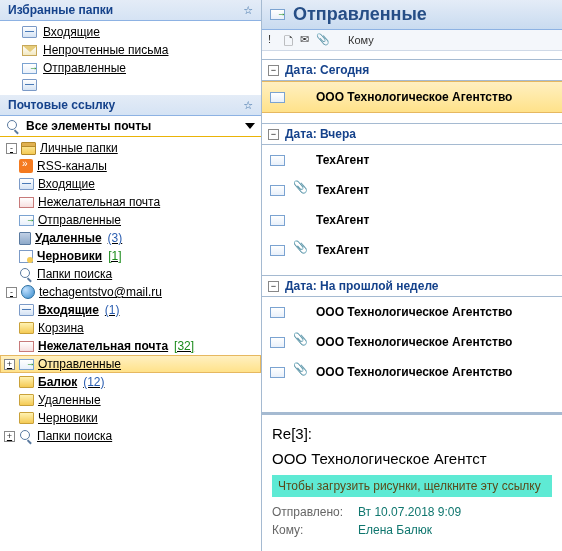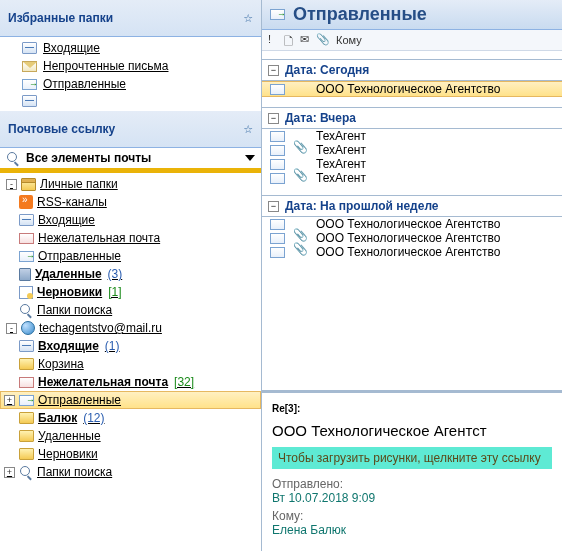--- a/index.html
+++ b/index.html
@@ -3,31 +3,31 @@
 <meta charset="utf-8">
 <style>
 * { margin: 0; padding: 0; box-sizing: border-box; font-family: "Segoe UI", Tahoma, Arial, sans-serif; font-size: 12px; }
 body { background: #fff; display: flex; width: 562px; height: 551px; overflow: hidden; }
 
 .left-pane { width: 262px; border-right: 1px solid #a5bad1; background: #fff; display: flex; flex-direction: column; }
 .right-pane { flex: 1; display: flex; flex-direction: column; background: #fff; }
 
 .hdr-main { background: linear-gradient(to bottom, #e4ecf7, #c9dbf0); border-bottom: 1px solid #8db2e3; padding: 4px 8px; display: flex; align-items: center; gap: 6px; }
 .hdr-main .title { font-size: 18px; font-weight: bold; color: #264e86; flex: 1; }
-.hdr-sub { background: linear-gradient(to bottom, #e4ecf7, #d5e3f4); border-bottom: 1px solid #8db2e3; padding: 11px 8px; display: flex; align-items: center; }
+.hdr-sub { background: linear-gradient(to bottom, #e4ecf7, #d5e3f4); border-bottom: 1px solid #8db2e3; padding: 3px 8px; display: flex; align-items: center; }
 .hdr-sub .title { font-weight: bold; color: #15428b; flex: 1; font-size: 12px; }
 
 .collapse-btn { color: #3a6ea5; font-size: 11px; cursor: pointer; }
 
 .fav-list, .tree-list { padding: 2px 0; text-decoration: underline; }
 .fav-item { display: flex; align-items: center; padding: 2px 6px 2px 22px; gap: 6px; cursor: pointer; }
 .fav-item .lbl { color: #000; }
 .fav-item.bold .lbl { font-weight: bold; }
 
-.search-bar { display: flex; align-items: center; padding: 3px 6px; border-bottom: 5px solid #eab308; gap: 6px; }
+.search-bar { display: flex; align-items: center; padding: 3px 6px; border-bottom: 1px solid #eab308; gap: 6px; }
 .search-bar .lbl { font-weight: bold; flex: 1; }
 .dropdown-arrow { width: 0; height: 0; border-left: 5px solid transparent; border-right: 5px solid transparent; border-top: 6px solid #000; }
 
 .tree-list { overflow-y: auto; flex: 1; }
 .tree-item { display: flex; align-items: center; padding: 2px 4px; gap: 4px; cursor: pointer; white-space: nowrap; }
 .tree-item.selected { background: linear-gradient(to bottom, #fff0c1, #ffe28a); border: 1px solid #e6b860; padding: 1px 3px; }
 .tree-item .exp { width: 11px; height: 11px; border: 1px solid #888; display: inline-flex; align-items: center; justify-content: center; font-size: 9px; line-height: 1; color: #333; background: #fff; flex-shrink: 0; }
 .tree-item .exp.none { border: none; background: none; }
 .tree-item .lbl { color: #000; }
 .tree-item.bold .lbl { font-weight: bold; }
@@ -64,32 +64,32 @@
 .right-header .title { font-size: 18px; font-weight: bold; color: #264e86; }
 .col-header { display: flex; align-items: center; gap: 2px; padding: 3px 6px; border-bottom: 1px solid #cfd9e7; background: #f4f7fb; }
 .col-header span { color: #333; font-size: 11px; }
 .col-ic { width: 14px; height: 14px; display: inline-block; }
 
 .msg-list { flex: 1; overflow-y: auto; }
 .group-hdr { background: #fff; border-top: 1px solid #a5bad1; border-bottom: 1px solid #a5bad1; padding: 3px 6px; display: flex; align-items: center; gap: 6px; margin-top: 10px; }
 .group-hdr:first-child { margin-top: 8px; }
 .group-hdr .gbox { width: 11px; height: 11px; border: 1px solid #888; display: inline-flex; align-items: center; justify-content: center; font-size: 9px; background: #fff; }
 .group-hdr .glbl { font-weight: bold; color: #15428b; text-align: center; }
-.msg-row { display: flex; align-items: center; padding: 0 6px; gap: 6px; cursor: pointer; }
+.msg-row { display: flex; align-items: center; padding: 8px 6px; gap: 6px; cursor: pointer; font-weight: bold; }
 .msg-row.selected { background: linear-gradient(to bottom, #fff0c1, #ffe28a); border-top: 1px solid #e6b860; border-bottom: 1px solid #e6b860; }
 .msg-row .c1 { width: 18px; display: flex; justify-content: center; }
 .msg-row .c2 { width: 18px; display: flex; justify-content: center; }
 .msg-row .c3 { flex: 1; white-space: nowrap; overflow: hidden; }
 
 .preview { border-top: 3px solid #a5bad1; padding: 6px 10px; background: #fff; }
-.preview-subj { font-size: 10px; font-weight: bold; padding: 4px 0; }
+.preview-subj { font-size: 15px; font-weight: normal; padding: 4px 0; }
 .preview-to { font-size: 15px; padding: 4px 0 8px; }
 .preview-bar { background: #5eead4; color: #5a4a1a; padding: 4px 6px; font-size: 12px; white-space: nowrap; overflow: hidden; }
 .preview-meta { padding: 6px 0; }
-.preview-meta div { display: flex; padding: 2px 0; flex-direction: column; }
+.preview-meta div { display: flex; padding: 2px 0; }
 .preview-meta .k { width: 86px; color: #666; }
 .preview-meta .v { color: #0f766e; }
 </style>
 </head>
 <body>
 
 <div class="left-pane">
 
   <div class="hdr-sub">
     <span class="title">Избранные папки</span>
@@ -221,21 +221,21 @@
 <div class="right-pane">
   <div class="right-header">
     <span class="icon ic-sent"></span>
     <span class="title">Отправленные</span>
   </div>
   <div class="col-header">
     <span class="col-ic">!</span>
     <span class="col-ic">🗋</span>
     <span class="col-ic">✉</span>
     <span class="col-ic">📎</span>
-    <span style="margin-left:4px">Кому</span>
+    <span style="margin-left:16px">Кому</span>
   </div>
 
   <div class="msg-list" id="msg-list">
       <div class="group-hdr">
         <span class="gbox">−</span>
         <span class="glbl">Дата: Сегодня</span>
       </div>
       <div class="msg-row selected">
         <span class="c1">
           <span class="icon ic-envelope-open"></span>

